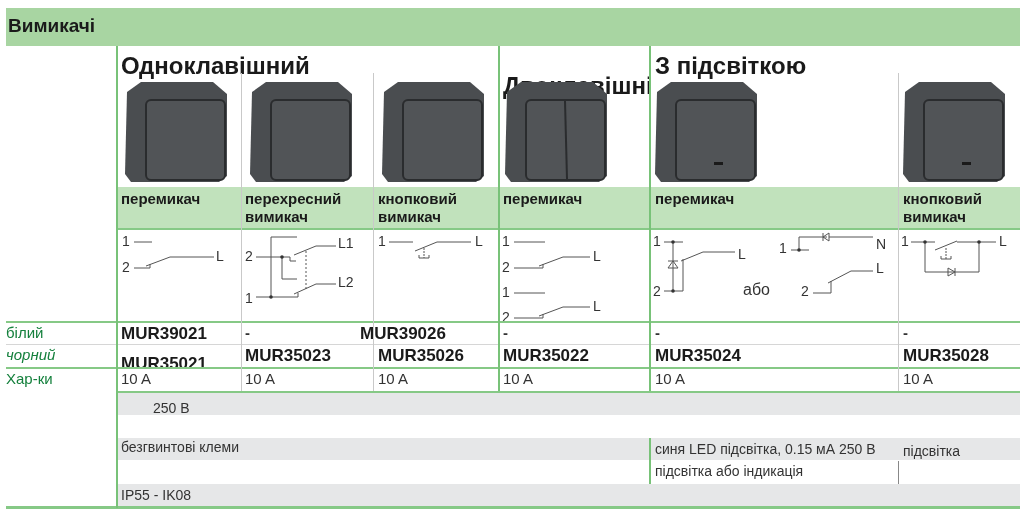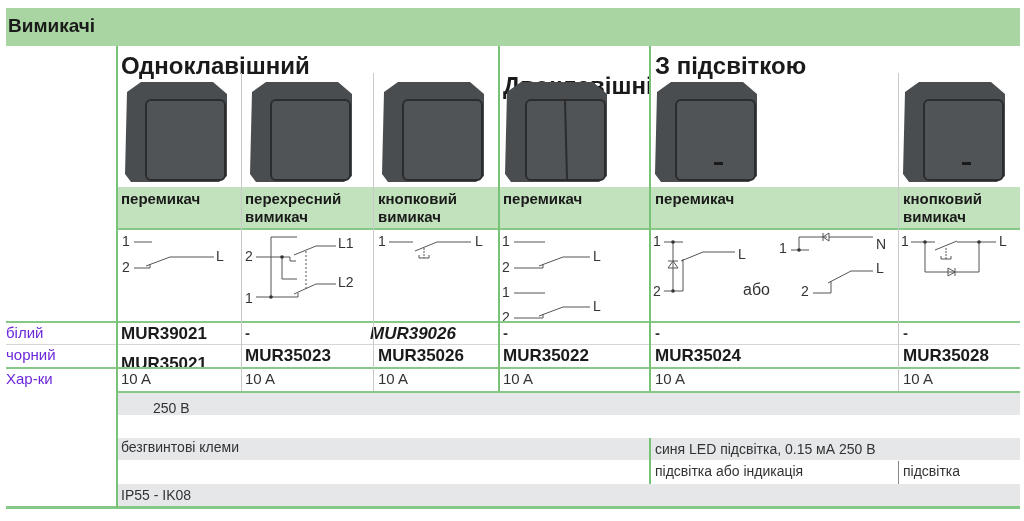--- a/index.html
+++ b/index.html
@@ -7,21 +7,21 @@
   .abs { position: absolute; }
   .title-bar { left: 6px; top: 8px; width: 1014px; height: 38px; background: #a8d5a2; }
   .title-text { left: 8px; top: 15px; font-size: 19px; font-weight: bold; color: #1a1a1a; }
   .vline-g { position: absolute; width: 2px; background: #78c278; }
   .vline-gr { position: absolute; width: 1px; background: #c9c9c9; }
   .hline-g { position: absolute; height: 2px; background: #86c986; }
   .hline-gr { position: absolute; height: 1px; background: #d6d6d6; }
   .group-h { font-size: 24px; font-weight: bold; color: #1a1a1a; top: 52px; }
   .green-row { position: absolute; left: 117px; top: 187px; width: 903px; height: 42px; background: #c1e2bc; }
   .type-lbl { position: absolute; top: 190px; font-size: 15px; font-weight: bold; line-height: 18px; color: #1a1a1a; }
-  .row-lbl { position: absolute; left: 6px; font-size: 15px; color: #6d28d9; }
+  .row-lbl { position: absolute; left: 6px; font-size: 15px; color: #15803d; }
   .code { position: absolute; font-size: 17px; font-weight: bold; color: #1a1a1a; }
   .dash { position: absolute; font-size: 15px; font-weight: bold; color: #333; }
   .amp { position: absolute; font-size: 15px; color: #333; }
   .gray-band { position: absolute; left: 118px; width: 902px; height: 22px; background: #e6e7e8; }
   .spec { position: absolute; font-size: 14px; color: #333; }
   .sw { position: absolute; }
   .schem { position: absolute; }
 </style>
 </head>
 <body>
@@ -182,26 +182,26 @@
     <polygon points="49,37 49,45 56,41"></polygon>
       <line x1="56" y1="37" x2="56" y2="45"></line>
     <line x1="47" y1="17" x2="47" y2="28" stroke-dasharray="2,1"></line>
     <polyline points="42,25 42,28 52,28 52,25"></polyline>
   </g>
   <circle cx="26" cy="11" r="1.8" fill="#333"></circle>
     <circle cx="80" cy="11" r="1.8" fill="#333"></circle>
 </svg>
 
 <div class="row-lbl" style="top:324px;">білий</div>
-<div class="row-lbl" style="top:346px;">чорний</div>
+<div class="row-lbl" style="top:346px;font-style:italic;">чорний</div>
 <div class="row-lbl" style="top:370px;">Хар-ки</div>
 
 <div class="code" style="left:121px;top:324px;">MUR39021</div>
 <div class="dash" style="left:245px;top:324px;">-</div>
-<div class="code" style="left:370px;top:324px;font-style:italic;">MUR39026</div>
+<div class="code" style="left:360px;top:324px;">MUR39026</div>
 <div class="dash" style="left:503px;top:324px;">-</div>
 <div class="dash" style="left:655px;top:324px;">-</div>
 <div class="dash" style="left:903px;top:324px;">-</div>
 
 <div class="code" style="left:121px;top:354px;text-align:right;">MUR35021</div>
 <div class="code" style="left:245px;top:346px;">MUR35023</div>
 <div class="code" style="left:378px;top:346px;">MUR35026</div>
 <div class="code" style="left:503px;top:346px;">MUR35022</div>
 <div class="code" style="left:655px;top:346px;">MUR35024</div>
 <div class="code" style="left:903px;top:346px;">MUR35028</div>
@@ -214,21 +214,21 @@
 <div class="amp" style="left:903px;top:370px;">10 A</div>
 
 <div class="gray-band" style="top:393px;"></div>
 <div class="gray-band" style="top:438px;"></div>
 <div class="gray-band" style="top:484px;"></div>
 
 <div class="spec" style="left:121px;top:400px;margin-left:32px;">250 В</div>
 <div class="spec" style="left:121px;top:418px;margin-top:21px;">безгвинтові клеми</div>
 <div class="spec" style="left:655px;top:441px;text-align:center;">синя LED підсвітка, 0.15 мА 250 В</div>
 <div class="spec" style="left:655px;top:463px;">підсвітка або індикація</div>
-<div class="spec" style="left:903px;top:463px;">підсвітка</div>
+<div class="spec" style="left:903px;top:443px;">підсвітка</div>
 <div class="spec" style="left:121px;top:487px;">IP55 - IK08</div>
 
 <div class="hline-g" style="left:117px;top:228px;width:903px;"></div>
 <div class="hline-g" style="left:6px;top:321px;width:1014px;"></div>
 <div class="hline-gr" style="left:6px;top:344px;width:1014px;"></div>
 <div class="hline-g" style="left:6px;top:367px;width:1014px;"></div>
 <div class="hline-g" style="left:117px;top:391px;width:903px;"></div>
 <div class="hline-g" style="left:6px;top:506px;width:1014px;height:3px;"></div>
 
 <div class="vline-g" style="left:116px;top:46px;height:462px;"></div>

